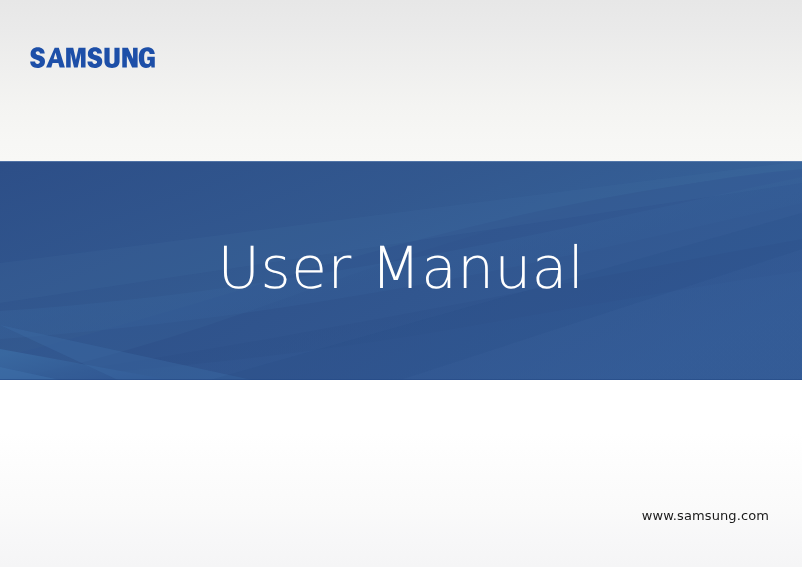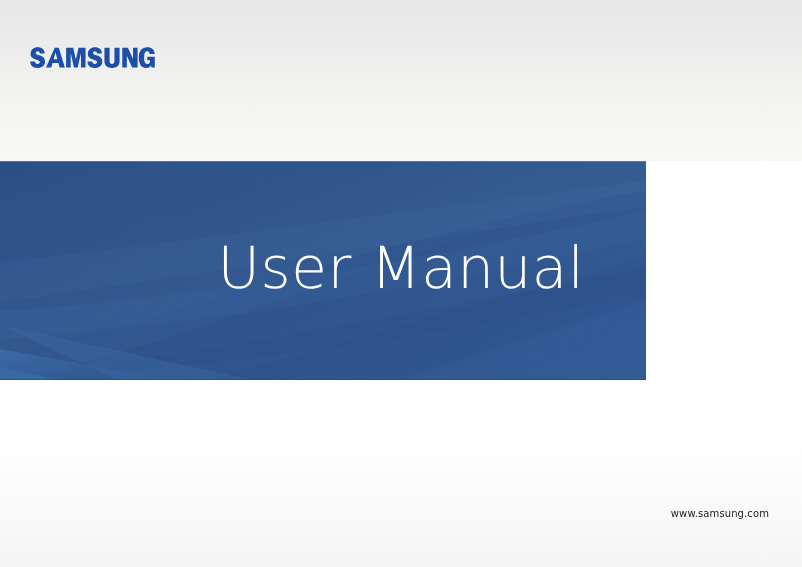--- a/index.html
+++ b/index.html
@@ -46,21 +46,21 @@
     height: 26px;
     width: 160px;
     display: block;
   }
 
   
   .banner {
     position: absolute;
     left: 0;
     top: 161px;
-    width: 646px;
+    width: 802px;
     height: 219px;
     overflow: hidden;
     background: #2f5490;
   }
   .banner-svg {
     position: absolute;
     left: 0;
     top: 0;
     width: 802px;
     height: 219px;
@@ -103,21 +103,21 @@
                 #f7f7f8 86%,
                 #f5f5f6 100%);
   }
 
   .site-url {
     position: absolute;
     right: 33px;
     top: 508px;
     color: #1a1a1a;
     font-family: "DejaVu Sans", "Liberation Sans", sans-serif;
-    font-size: 10px;
+    font-size: 13px;
     font-weight: 400;
     letter-spacing: 0.1px;
     white-space: nowrap;
   }
 </style>
 </head>
 <body>
 
 <div id="page">
 

